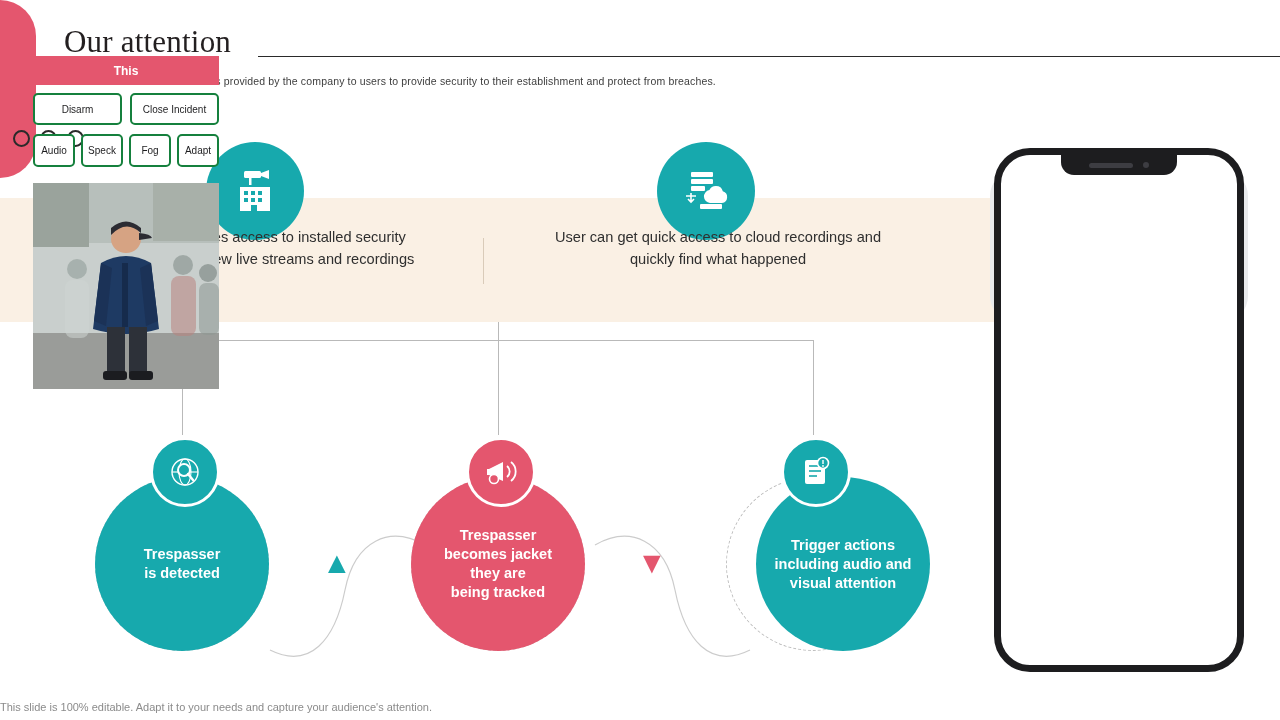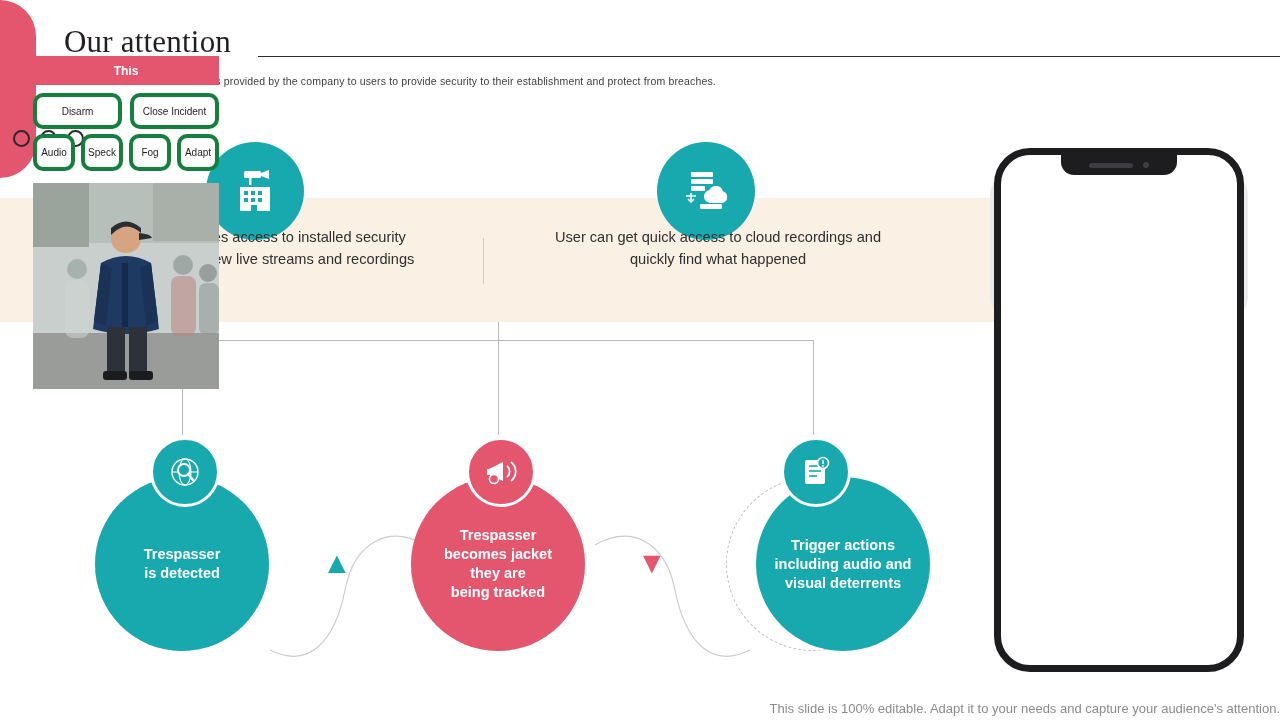--- a/index.html
+++ b/index.html
@@ -232,22 +232,22 @@
     display: flex;
     align-items: center;
     justify-content: center;
   }
   .btn-row {
     position: absolute;
     display: flex;
     gap: 8px;
   }
   .pbtn {
-    border: 4px solid #15803d;
-    border-radius: 10px;
+    border: 2px solid #15803d;
+    border-radius: 5px;
     font-size: 10px;
     color: #1d1d1f;
     display: flex;
     align-items: center;
     justify-content: center;
     height: 28px;
     background: #fff;
   }
   .row1 { left: 33px; top: 93px; width: 186px; }
   .row1 .pbtn { flex: 1; }
@@ -273,22 +273,22 @@
     font-weight: bold;
     color: #1d1d1f;
     line-height: 20px;
   }
 
   .footer-note {
     position: absolute;
     left: 0;
     right: 0;
     top: 701px;
-    text-align: right;
-    font-size: 13px;
+    text-align: left;
+    font-size: 11px;
     color: #8b8b8b;
   }
 </style>
 </head>
 <body>
 
 <div class="left-accent"></div>
 
 <div class="page-title">Our attention</div>
 <div class="title-rule"></div>
@@ -376,21 +376,21 @@
     <path d="M28 7 a12 12 0 0 1 0 19" stroke="#ffffff" stroke-width="1.8" fill="none"></path>
     <circle cx="11" cy="24" r="4.5" fill="#e4566e" stroke="#ffffff" stroke-width="1.6"></circle>
   </svg>
 </div>
 
 <div class="flow-ring" style="left:726px; top:477px;"></div>
 <div class="flow-node node-teal" style="left:756px; top:477px;">
   <div>
     <div>Trigger actions</div>
     <div>including audio and</div>
-    <div>visual deterrents</div>
+    <div>visual attention</div>
   </div>
 </div>
 <div class="node-badge node-teal" style="left:781px; top:437px;">
   <svg width="34" height="34" viewBox="0 0 34 34" fill="none" xmlns="http://www.w3.org/2000/svg">
     <rect x="6" y="5" width="20" height="24" rx="2" fill="#ffffff"></rect>
     <line x1="10" y1="11" x2="22" y2="11" stroke="#17a9ad" stroke-width="1.6"></line>
     <line x1="10" y1="16" x2="22" y2="16" stroke="#17a9ad" stroke-width="1.6"></line>
     <line x1="10" y1="21" x2="18" y2="21" stroke="#17a9ad" stroke-width="1.6"></line>
     <circle cx="24" cy="8" r="5.5" fill="#17a9ad" stroke="#ffffff" stroke-width="1.6"></circle>
     <line x1="24" y1="5" x2="24" y2="9" stroke="#ffffff" stroke-width="1.4"></line>

